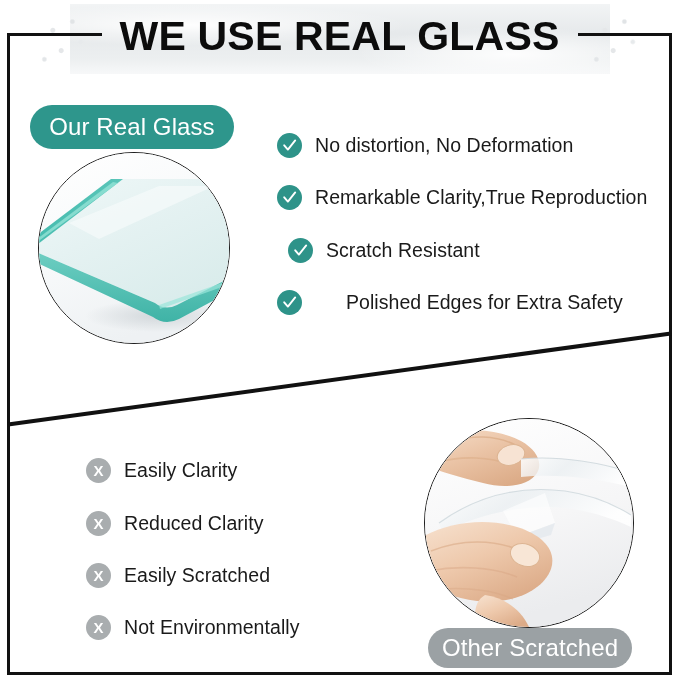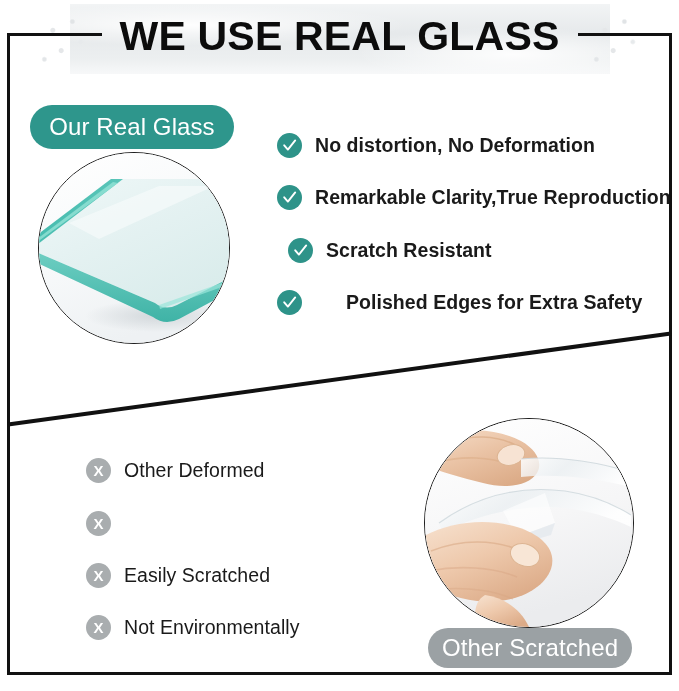--- a/index.html
+++ b/index.html
@@ -140,21 +140,21 @@
     display: flex;
     align-items: center;
     gap: 13px;
     white-space: nowrap;
   }
   .feature-row .label {
     font-size: 19.5px;
     color: #1a1a1a;
     letter-spacing: 0.05px;
   }
-  .pros .label { font-size: 19.5px; font-weight: bold; }
+  .pros .label { font-size: 19.5px; }
   .cons .label { font-size: 19.5px; }
 
   .mark {
     flex: 0 0 auto;
     width: 25px;
     height: 25px;
     border-radius: 50%;
     display: flex;
     align-items: center;
     justify-content: center;
@@ -331,27 +331,28 @@
   </div>
 
   <div class="badge badge-plexi">
     <span>Other Scratched</span>
   </div>
 
   <div class="feature-row cons" style="left:86px; top:458px;">
     <span class="mark mark-x">
       <span>X</span>
     </span>
-    <span class="label">Other Deformed</span>
+    <span class="label">Easily Clarity</span>
   </div>
 
   <div class="feature-row cons" style="left:86px; top:511px;">
     <span class="mark mark-x">
       <span>X</span>
     </span>
+    <span class="label">Reduced Clarity</span>
   </div>
 
   <div class="feature-row cons" style="left:86px; top:563px;">
     <span class="mark mark-x">
       <span>X</span>
     </span>
     <span class="label">Easily Scratched</span>
   </div>
 
   <div class="feature-row cons" style="left:86px; top:615px;">

